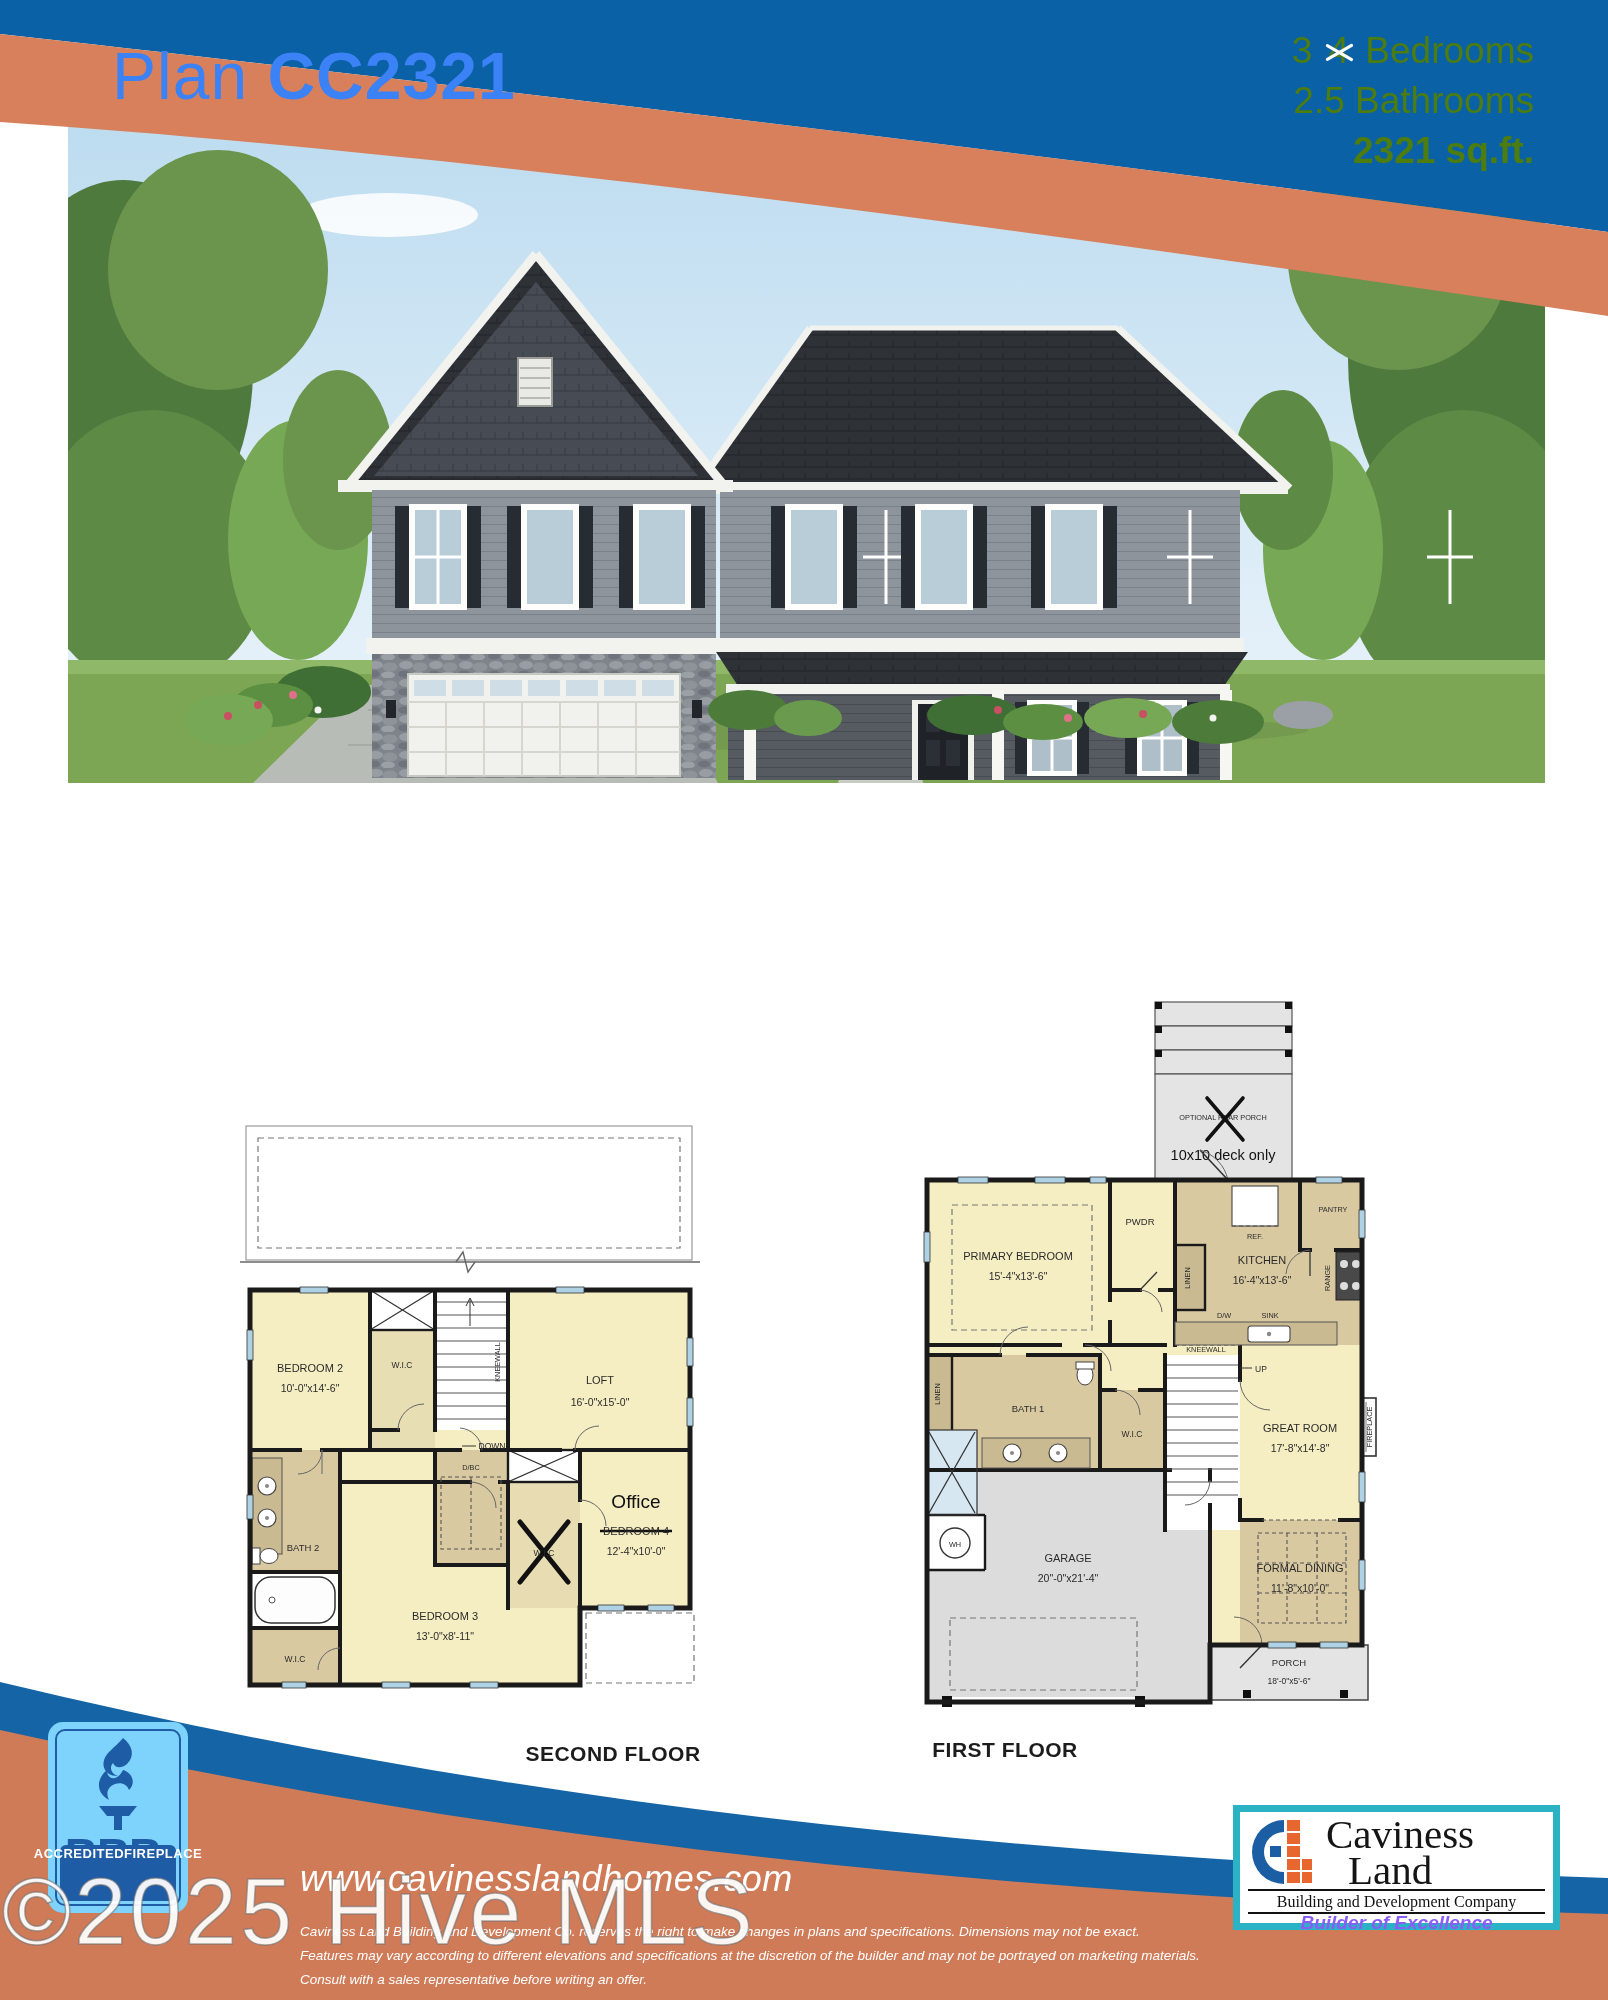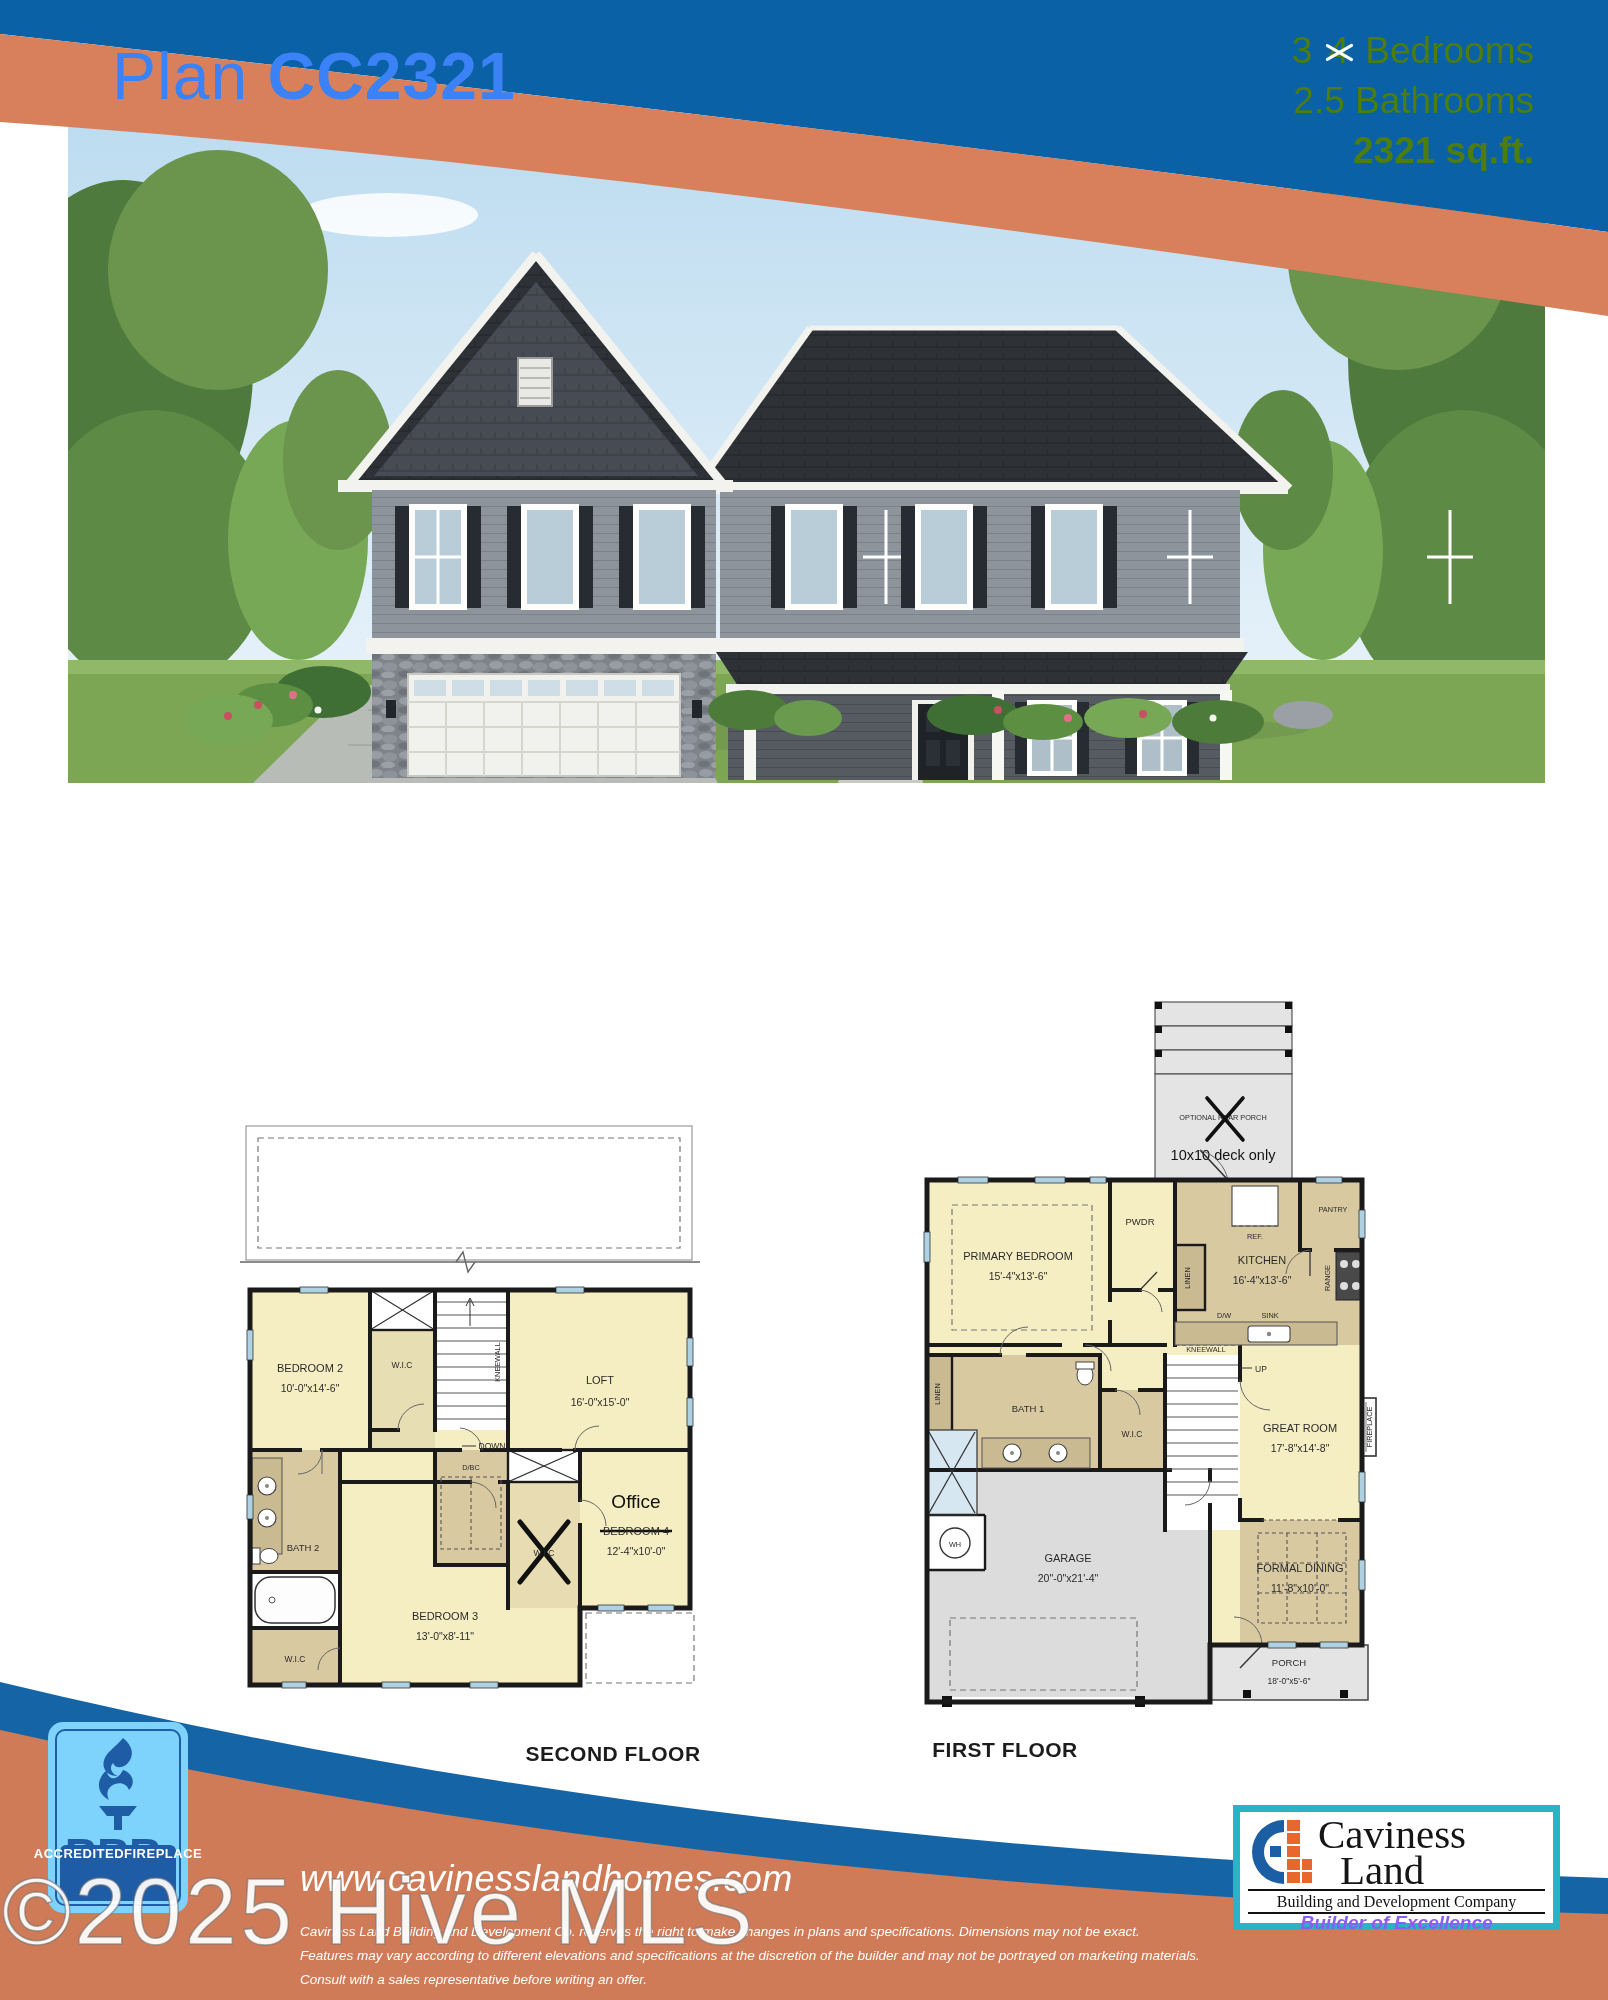--- a/index.html
+++ b/index.html
@@ -62,21 +62,21 @@
   .bbb-acronym{position:absolute;left:0;right:0;top:106px;text-align:center;color:var(--bbb-blue);
                font-size:46px;font-weight:700;letter-spacing:-1px}
   .bbb-tm{font-size:11px;font-weight:400;vertical-align:super}
   .bbb-band{position:absolute;left:12px;right:12px;bottom:12px;height:56px;background:var(--bbb-blue);
             border-radius:6px;color:#fff;text-align:center;font-weight:700;font-size:13px;letter-spacing:.5px;
             display:flex;flex-direction:row;justify-content:center;line-height:17px}
   
   .cav{left:1233px;top:1805px;width:327px;height:125px;background:#fff;border:7px solid var(--logo-teal);
        box-sizing:border-box;z-index:30;padding:4px 8px 2px}
   .cav-top{display:flex;align-items:flex-start}
-  .cav-names{font-family:"Liberation Serif",serif;color:#151515;line-height:.88;margin-left:6px}
+  .cav-names{font-family:"Liberation Serif",serif;color:#151515;line-height:.88;margin-left:14px}
   .cav-n1{font-size:41px}
   .cav-n2{font-size:41px;margin-left:22px}
   .cav-rule{height:2px;background:#111;margin:1px 0}
   .cav-sub{font-family:"Liberation Serif",serif;font-size:16px;text-align:center;color:#111;line-height:19px}
   .cav-tag{font-family:Liberation Sans, sans-serif;font-size:19px;font-weight:700;font-style:italic;
            text-align:center;color:#8b5cf6;line-height:16px}
 </style>
 </head>
 <body>
 

